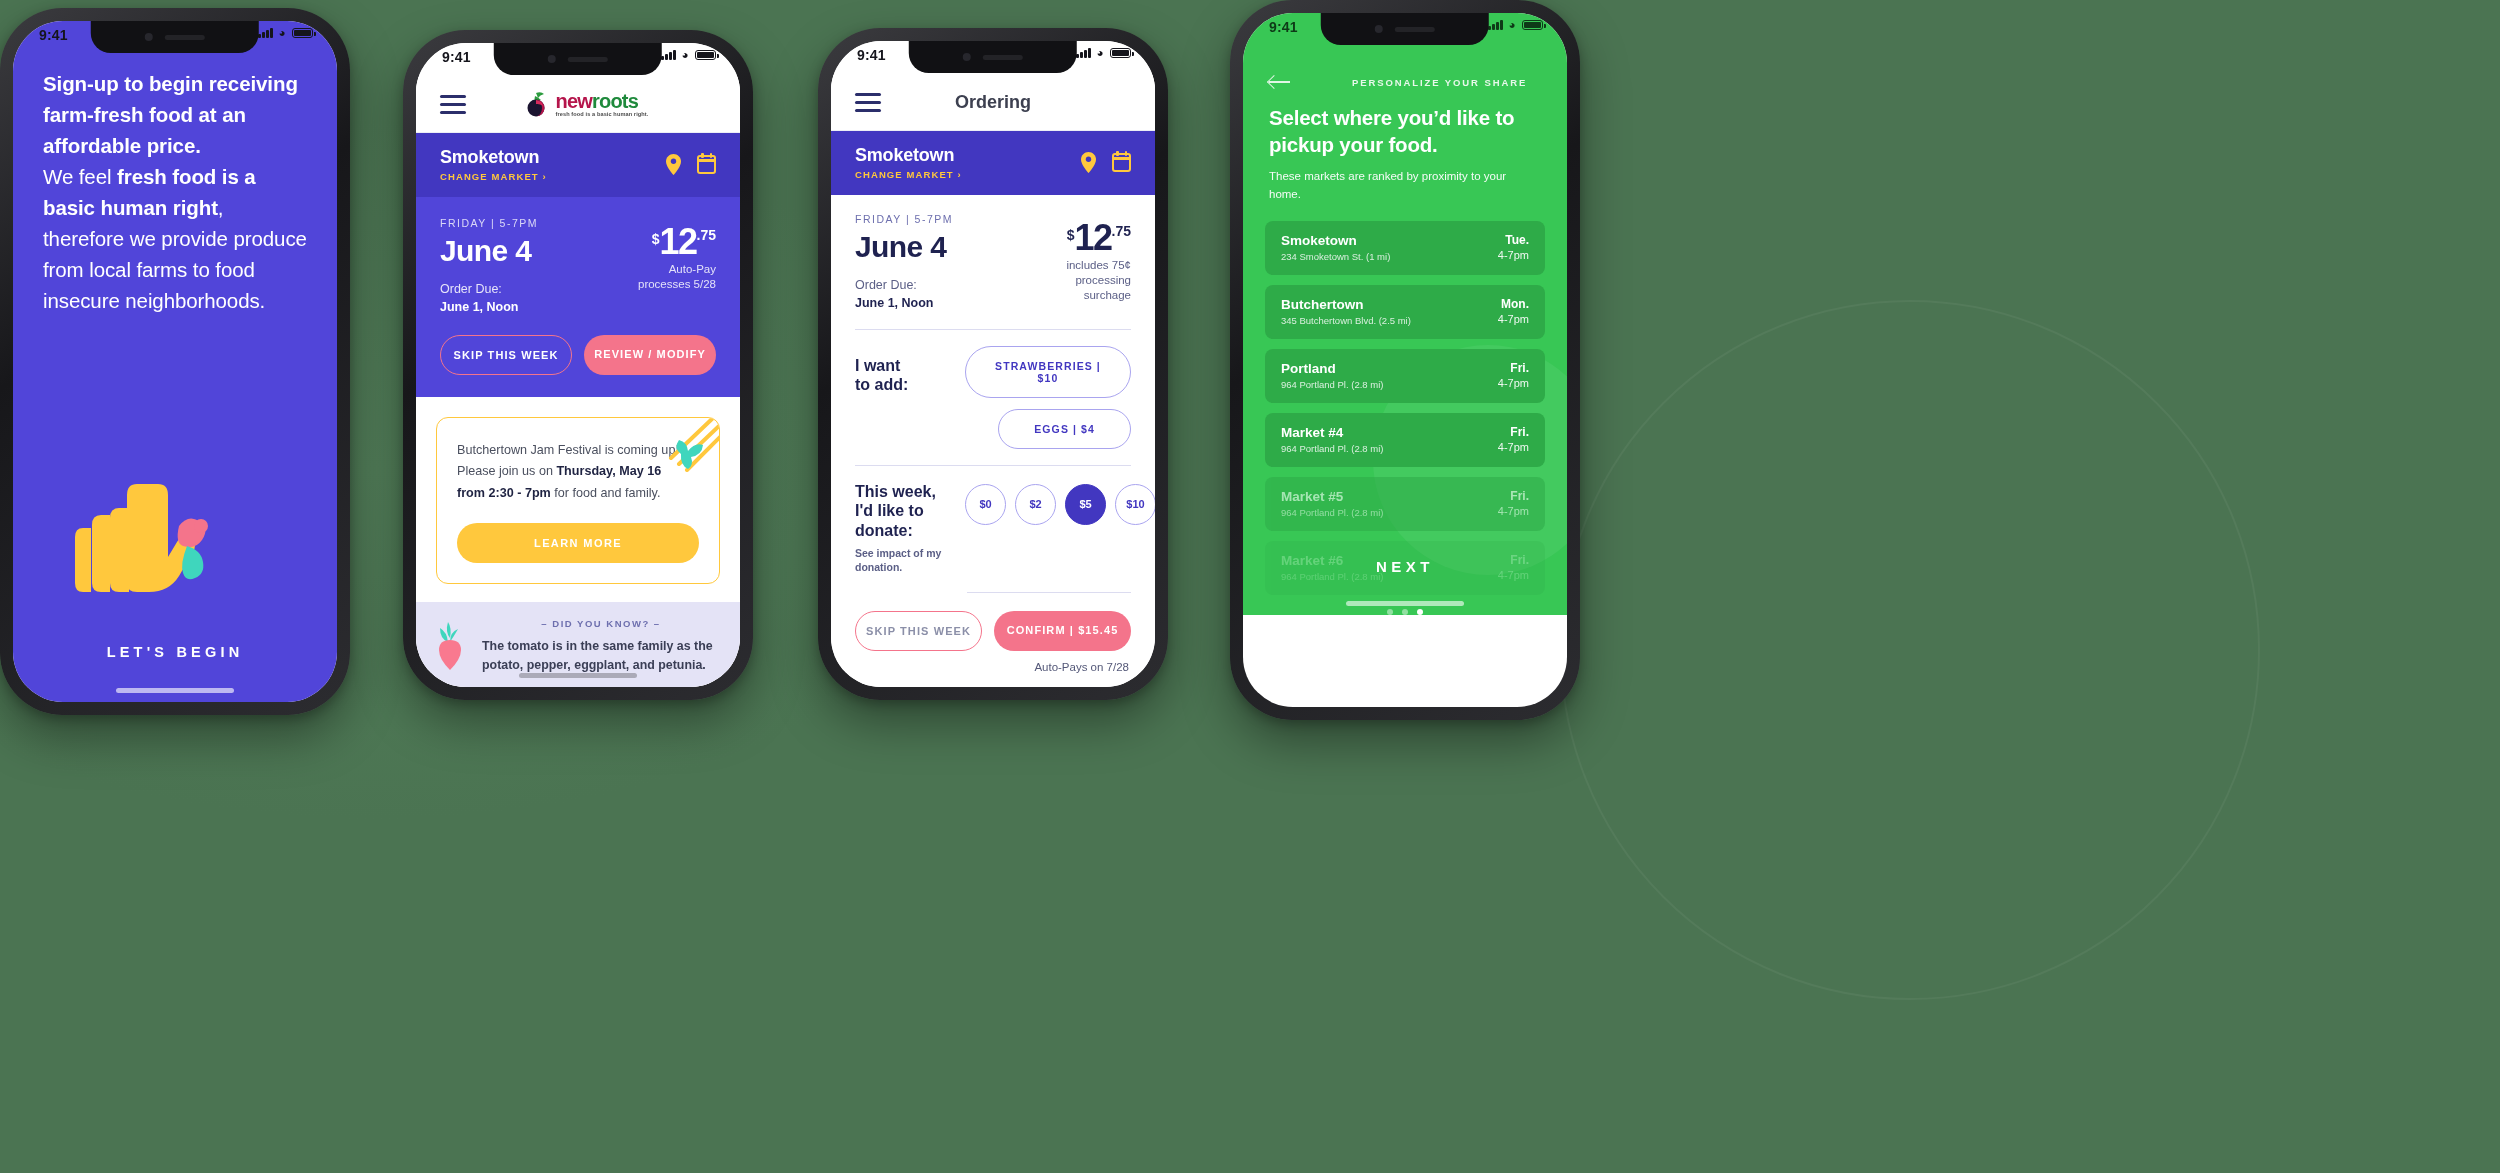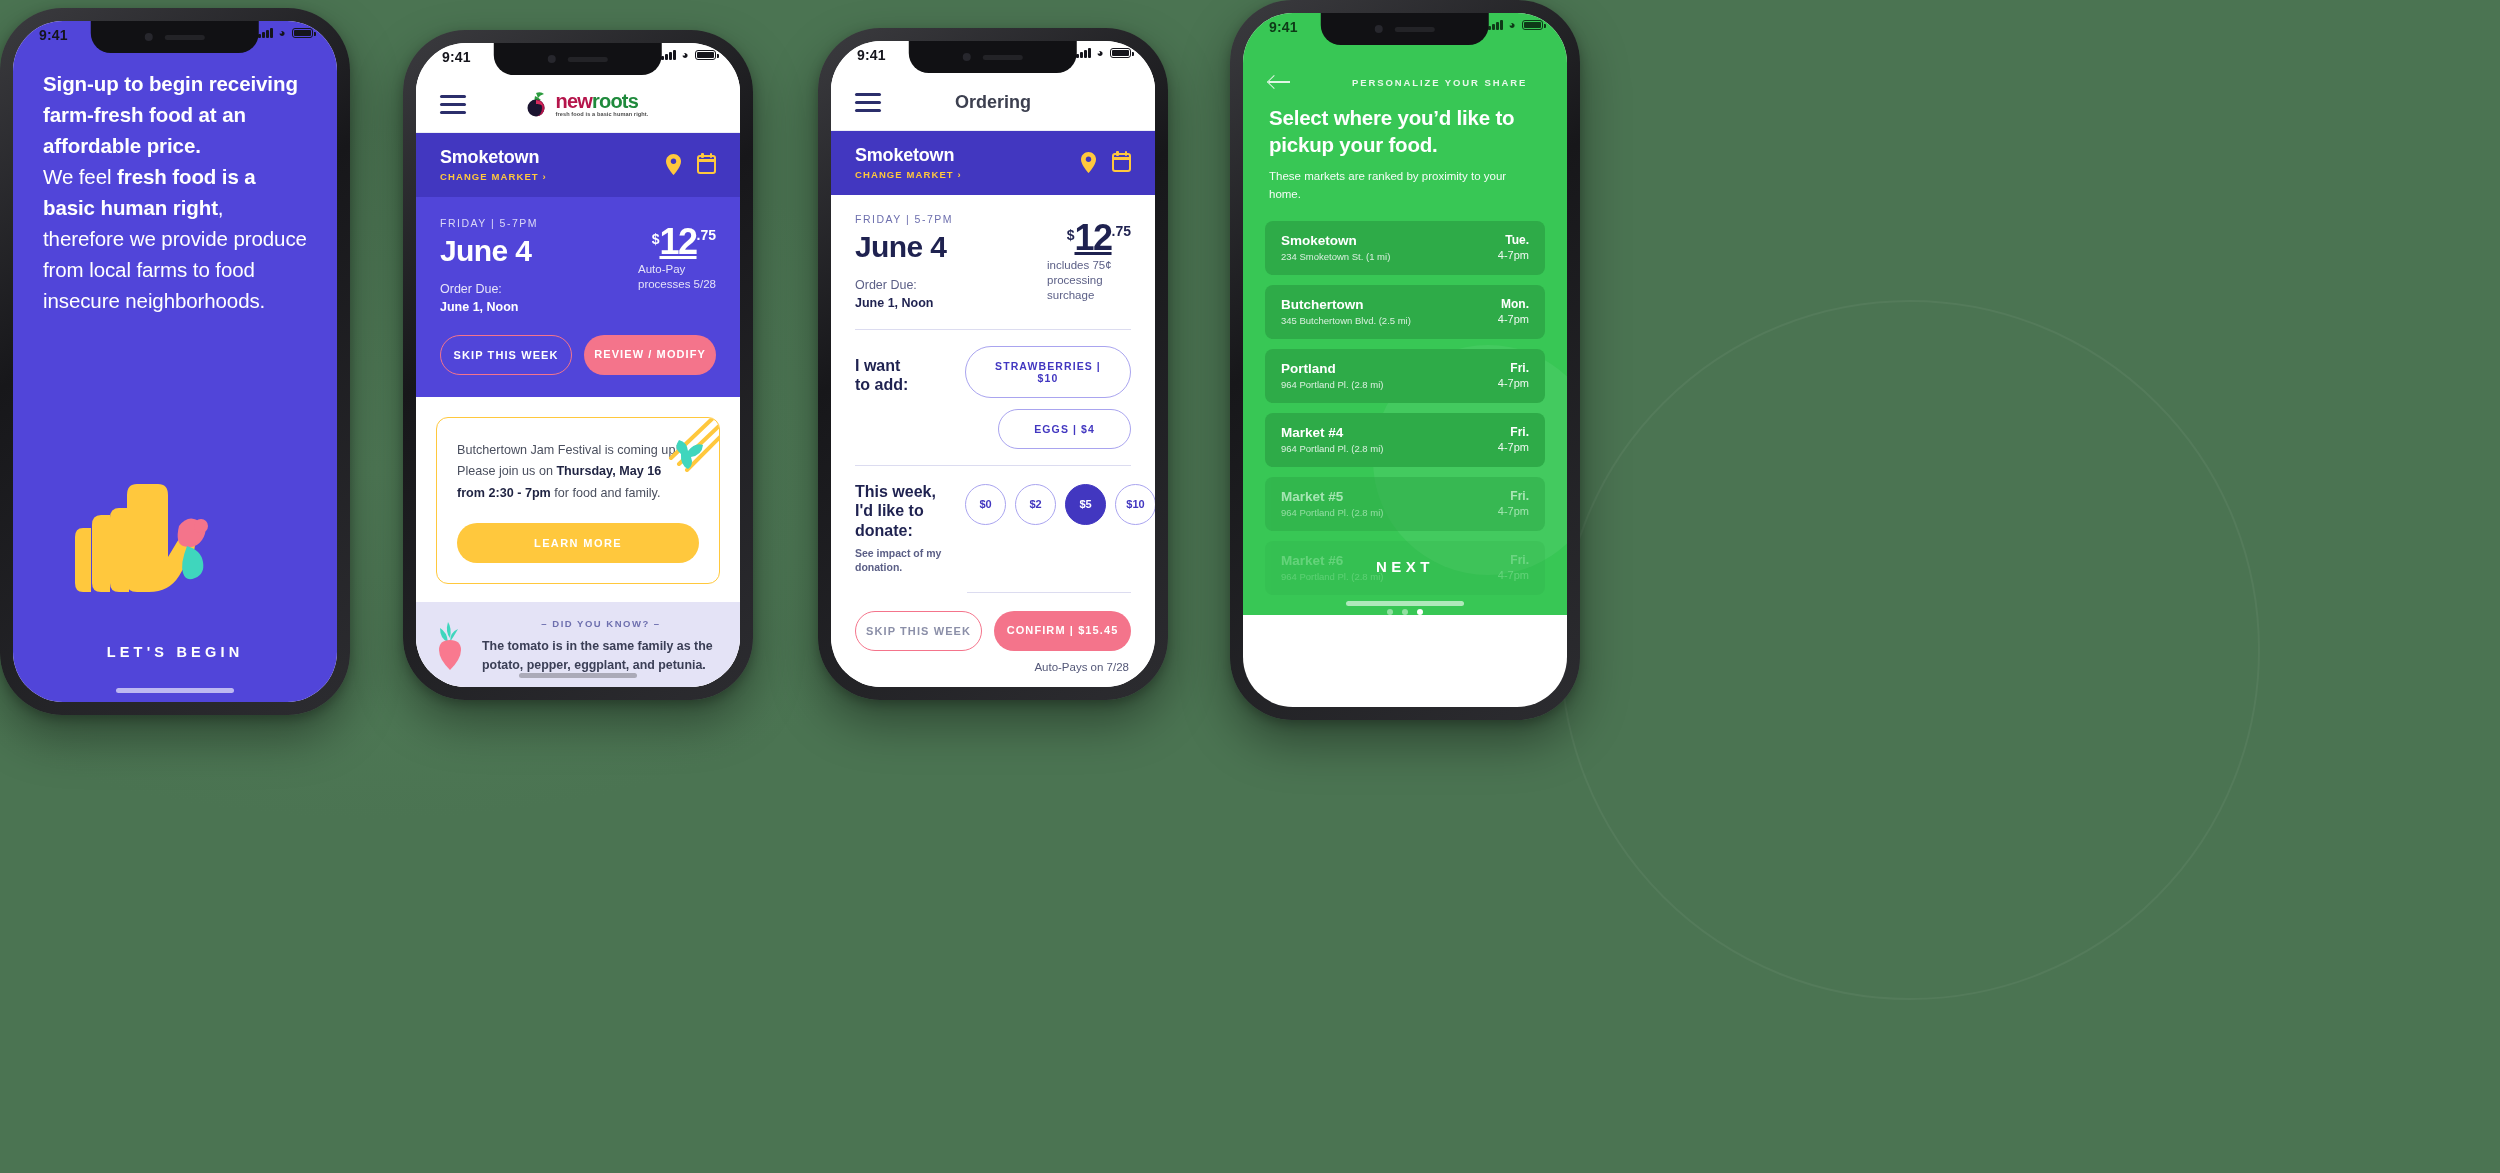--- a/index.html
+++ b/index.html
@@ -150,23 +150,23 @@
   .cal-icon i.l{left:2px}.cal-icon i.r{right:2px}
 
   .date-block { background: #5145d9; color: #fff; padding: 20px 24px 22px 24px; }
   .date-row { display: flex; justify-content: space-between; align-items: flex-start; }
   .day-line { font-size: 10.5px; letter-spacing: 1.5px; color: rgba(255,255,255,0.78); font-weight: 500; }
   .big-date { font-size: 30px; font-weight: 800; letter-spacing: -0.6px; margin-top: 5px; }
   .order-due { font-size: 12.5px; margin-top: 13px; color: rgba(255,255,255,0.86); line-height: 1.42; }
   .order-due b { font-weight: 700; color: #fff; }
   .price { text-align: right; display: flex; align-items: flex-start; justify-content: flex-end; padding-top: 8px; }
   .price .cur { font-size: 14px; font-weight: 800; margin-top: 6px; }
-  .price .int { font-size: 36px; font-weight: 800; letter-spacing: -1.5px; line-height: .92; text-decoration: underline; }
+  .price .int { font-size: 36px; font-weight: 800; letter-spacing: -1.5px; line-height: .92; }
   .price .dec { font-size: 14px; font-weight: 800; margin-top: 2px; }
-  .price-sub { font-size: 11.5px; color: rgba(255,255,255,0.84); line-height: 1.32; margin-top: 4px; }
+  .price-sub { font-size: 11.5px; text-align: right; color: rgba(255,255,255,0.84); line-height: 1.32; margin-top: 4px; }
   .btn-row { display: flex; gap: 12px; margin-top: 18px; }
   .btn {
     border-radius: 30px; font-size: 11px; font-weight: 800; letter-spacing: 1.1px;
     padding: 13px 10px; text-align: center; flex: 1; white-space: nowrap;
   }
   .btn-ghost-pink { border: 1.6px solid #f4748b; color: #fff; }
   .btn-pink { background: #f4748b; color: #fff; }
 
   .promo-wrap { padding: 20px 20px 0 20px; background: #fff; }
   .promo-card {

